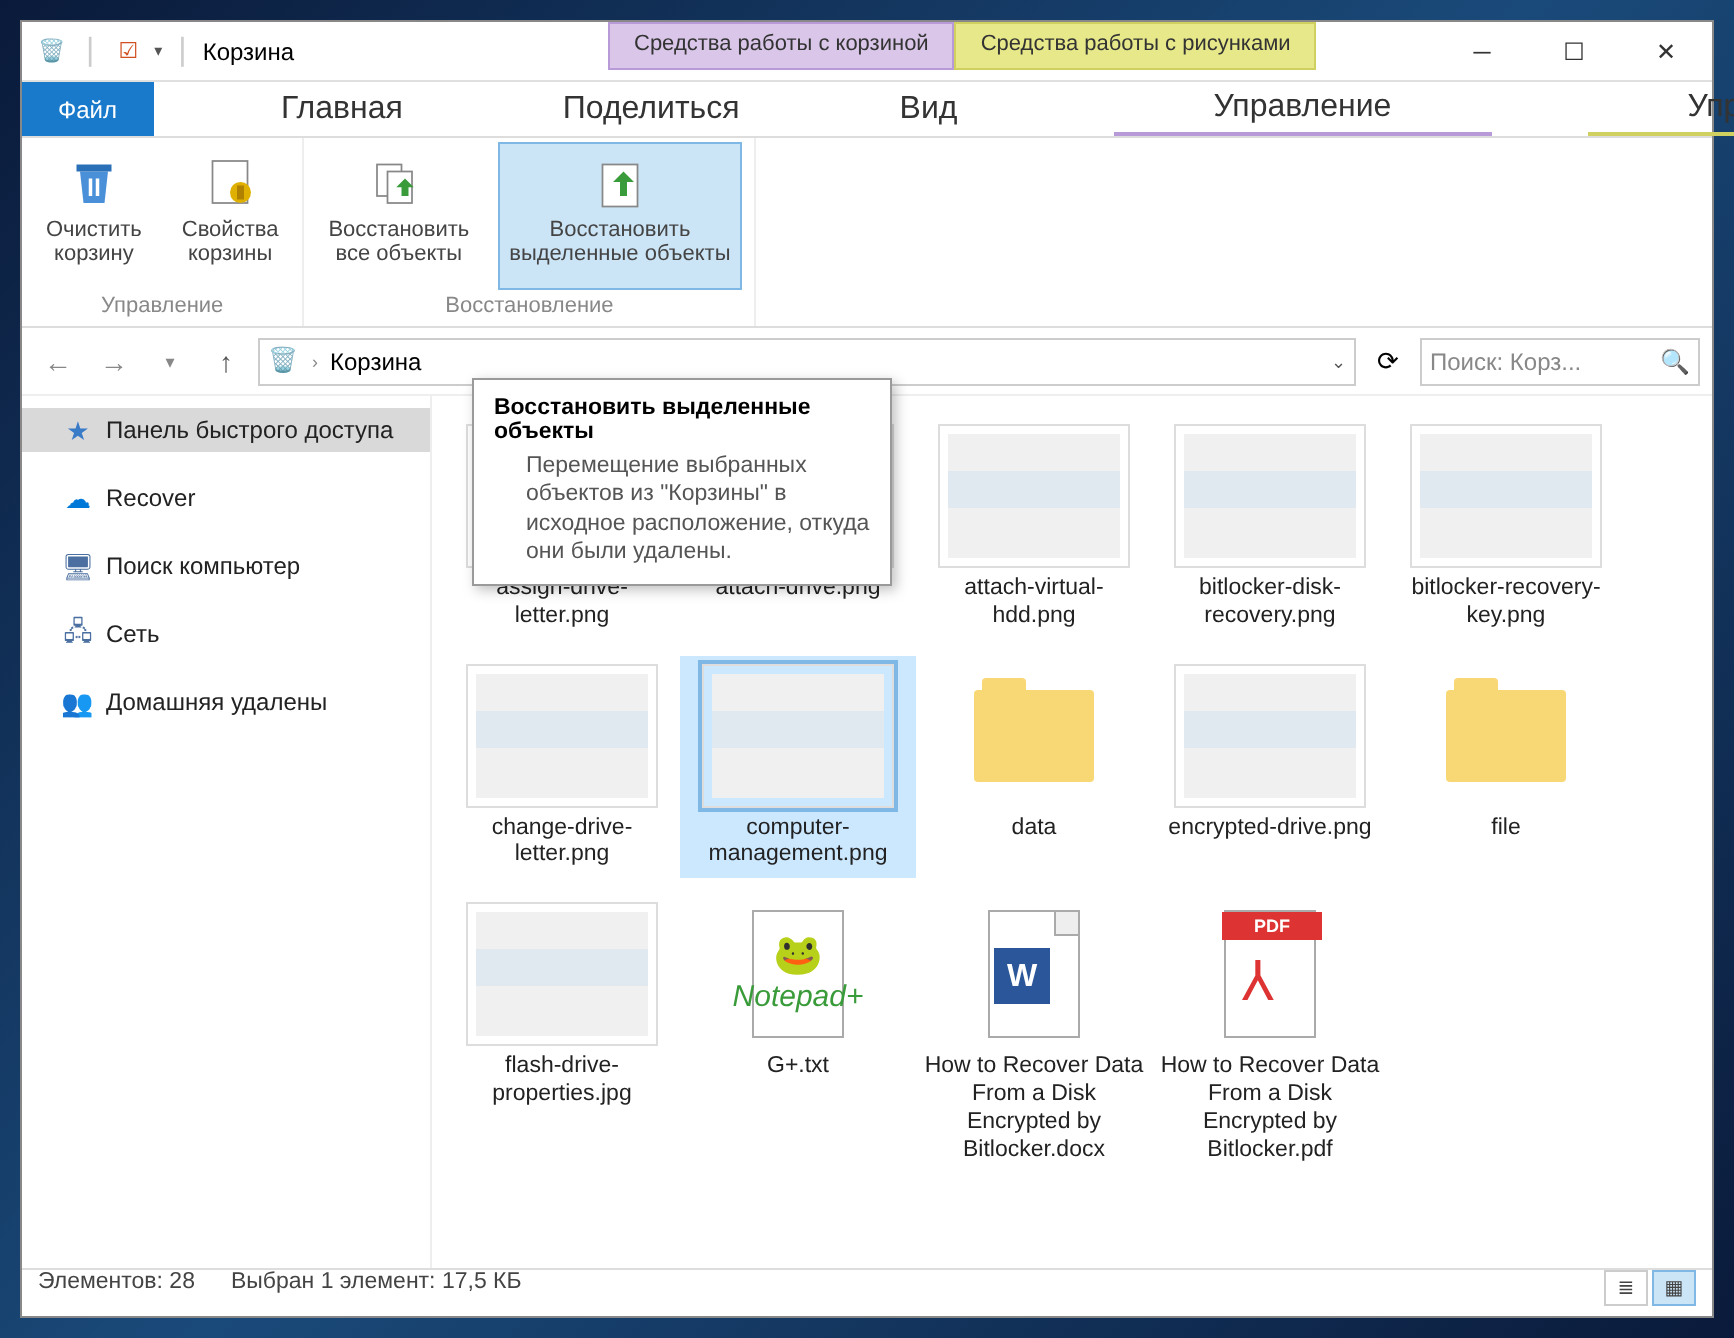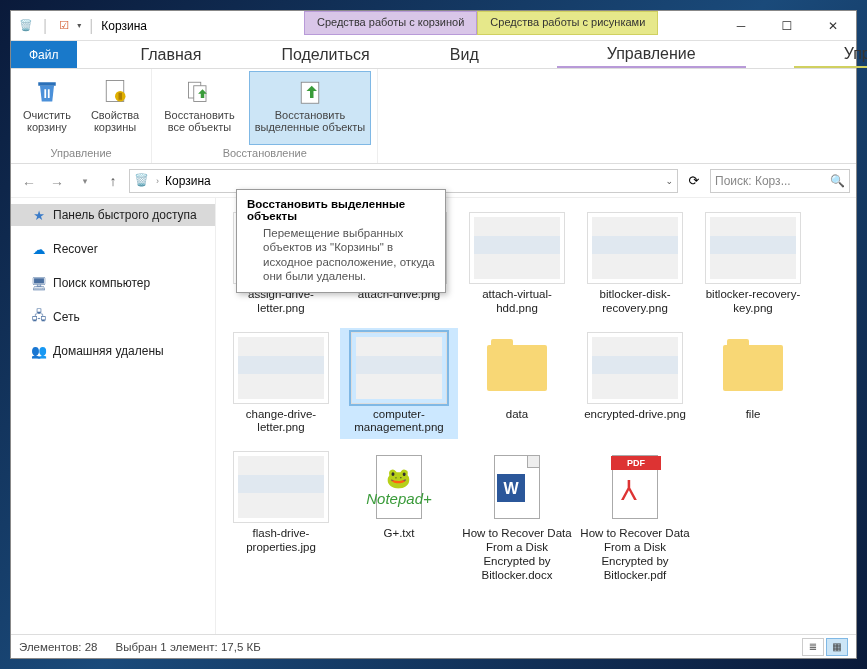--- a/index.html
+++ b/index.html
@@ -66,21 +66,21 @@
 .word-badge{position:absolute;left:2px;top:18px;width:28px;height:28px;background:#2b579a;color:#fff;font-weight:bold;font-size:16px;display:flex;align-items:center;justify-content:center;}
 .pdf-badge{position:absolute;left:-2px;top:0;width:50px;height:14px;background:#d33;color:#fff;font-weight:bold;font-size:9px;display:flex;align-items:center;justify-content:center;}
 .pdf-acro{position:absolute;left:8px;top:18px;font-size:28px;color:#d33;}
 .screenshot-fill{position:absolute;inset:4px;background:linear-gradient(#f0f0f0 30%,#e0e8f0 30%,#e0e8f0 60%,#f0f0f0 60%);}
 .notepad-fill{display:flex;flex-direction:column;align-items:center;justify-content:center;gap:0;font-size:18px;}
 
 .tooltip { position:absolute; left:225px; top:178px; width:210px; background:#fff; border:1px solid #9a9a9a; box-shadow:2px 2px 6px rgba(0,0,0,0.25); padding:8px 10px; z-index:50; font-size:11.5px;}
 .tooltip .tt-title { font-weight:bold; margin-bottom:4px; }
 .tooltip .tt-body { color:#555; line-height:1.25;margin-left:16px;}
 
-.status-bar { height:24px; border-top:1px solid #ddd; display:flex; align-items:center; font-size:11.5px; color:#444; padding:0 8px; gap:18px;}
+.status-bar { height:24px; border-top:1px solid #ddd; display:flex; align-items:flex-start; font-size:11.5px; color:#444; padding:0 8px; gap:18px;}
 .status-bar .views { margin-left:auto; display:flex; gap:2px;}
 .view-btn{width:22px;height:18px;border:1px solid #ccc;display:flex;align-items:center;justify-content:center;font-size:10px;}
 .view-btn.active{background:#cce5f6;border-color:#7fb8e5;}
 
 
 .recycle-svg { width:28px; height:28px; }
 .restore-svg { width:28px; height:28px; }
 </style>
 </head>
 <body>

